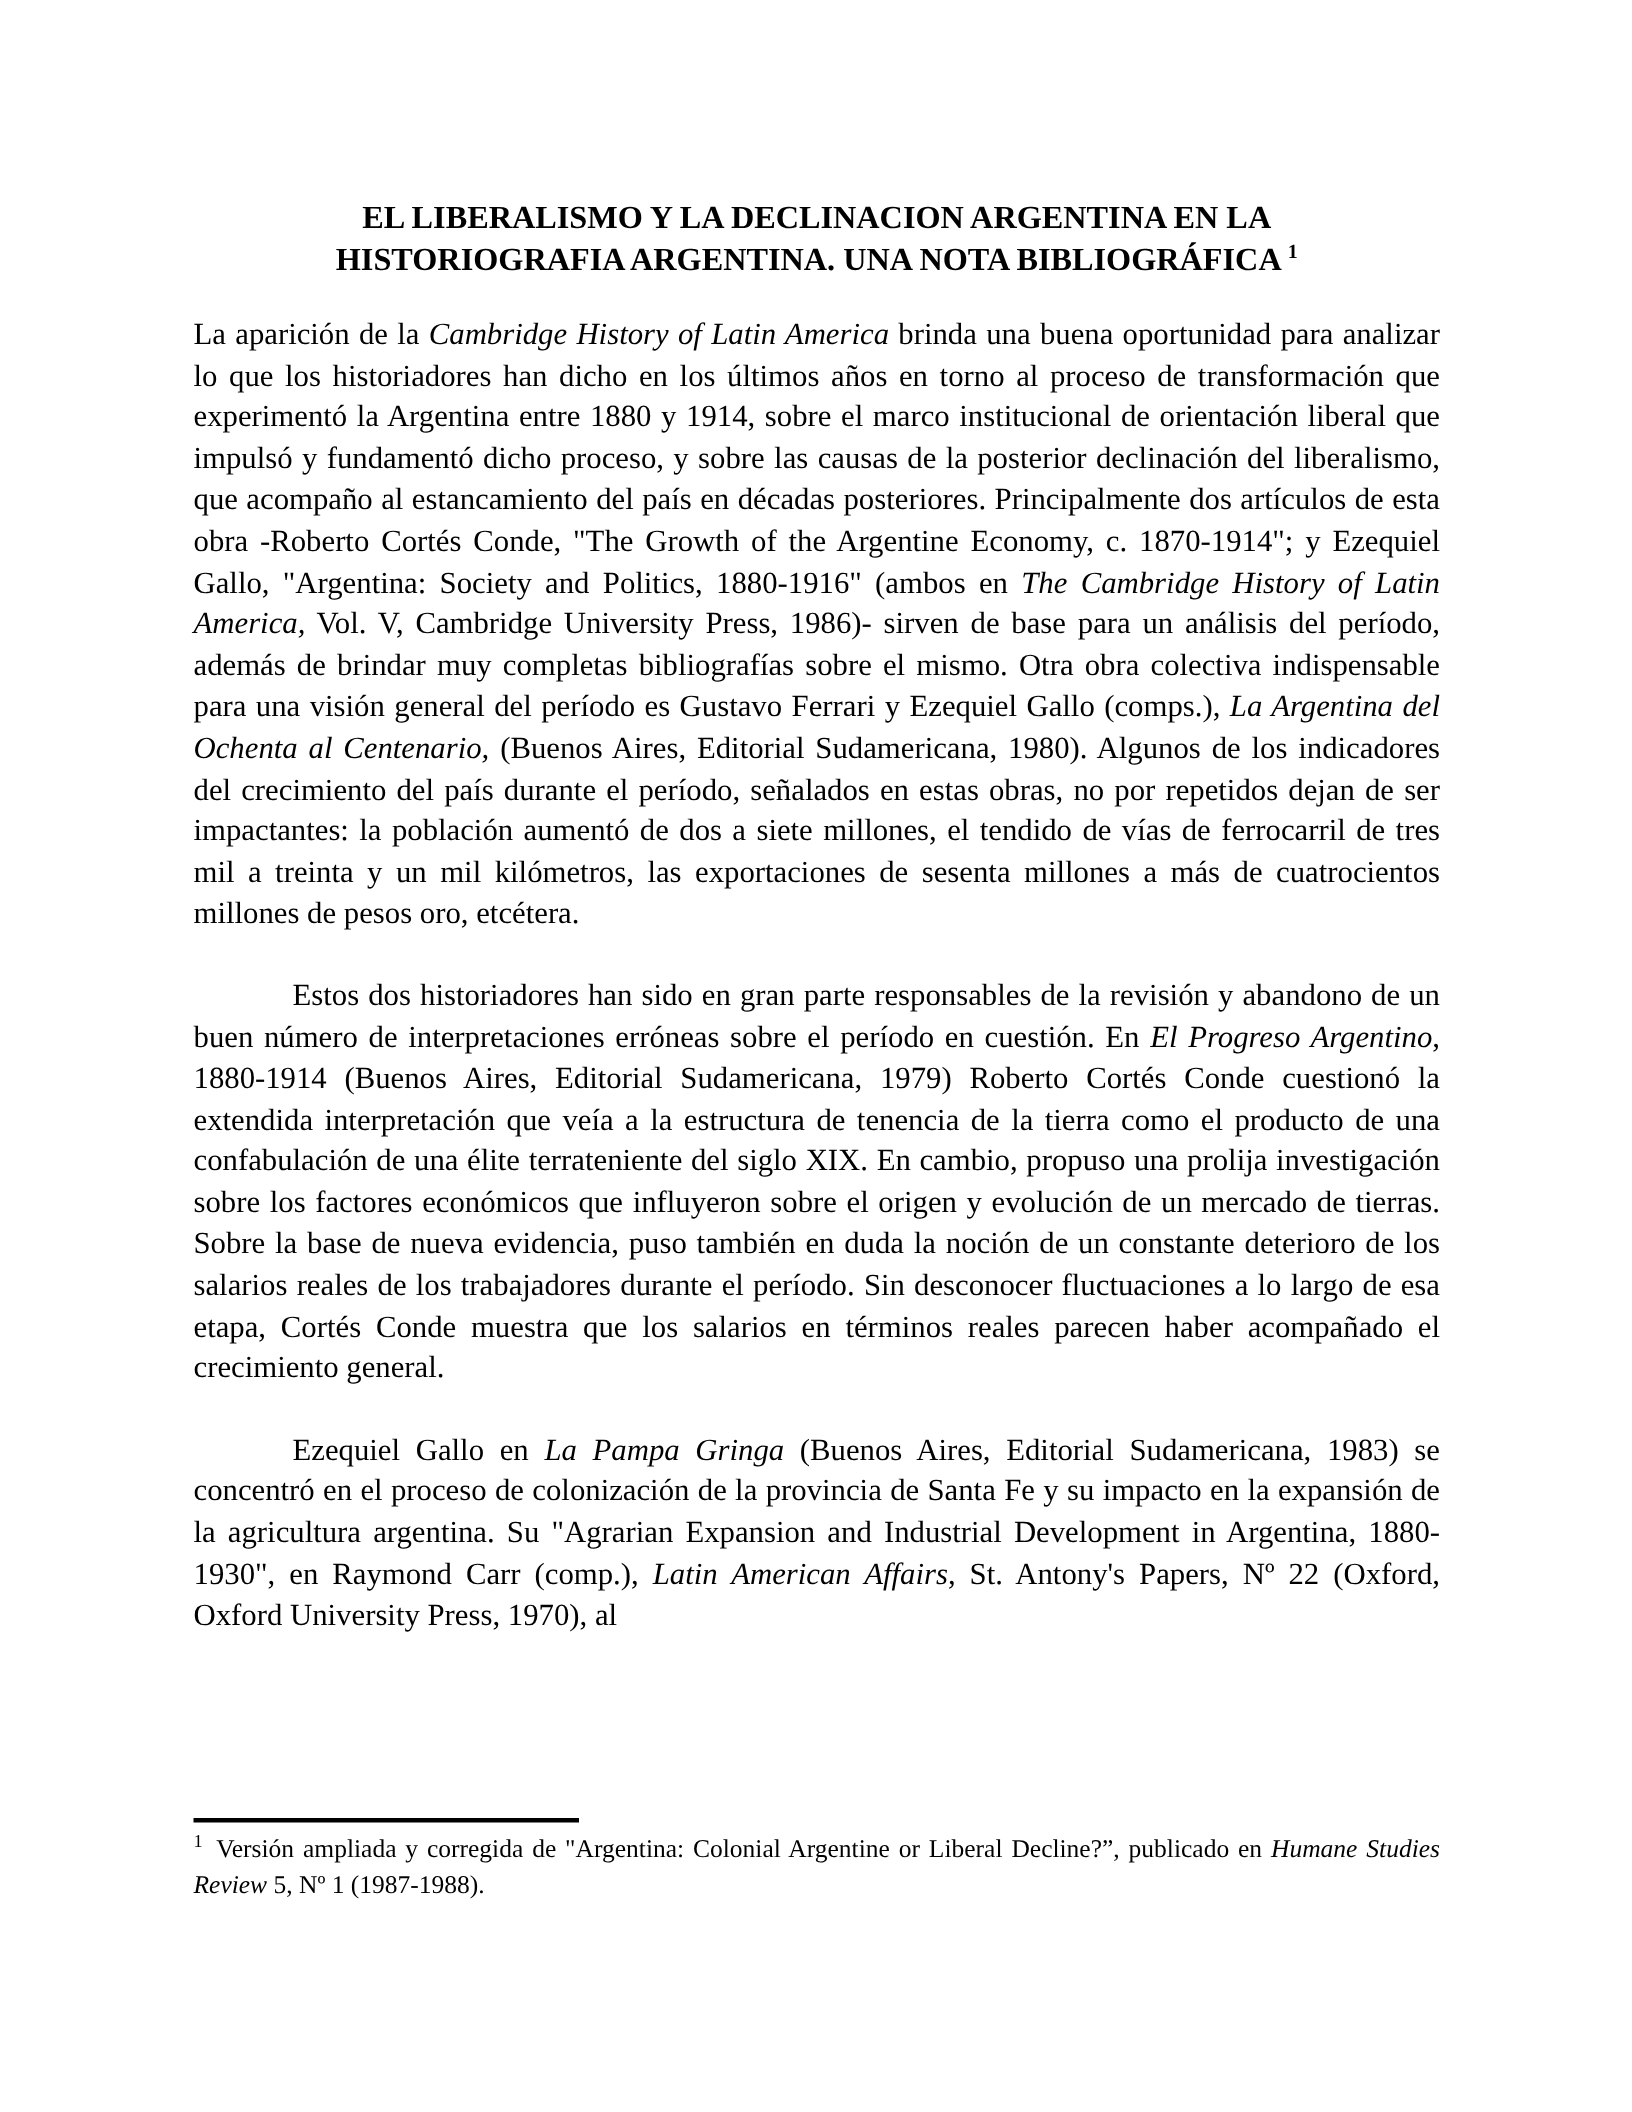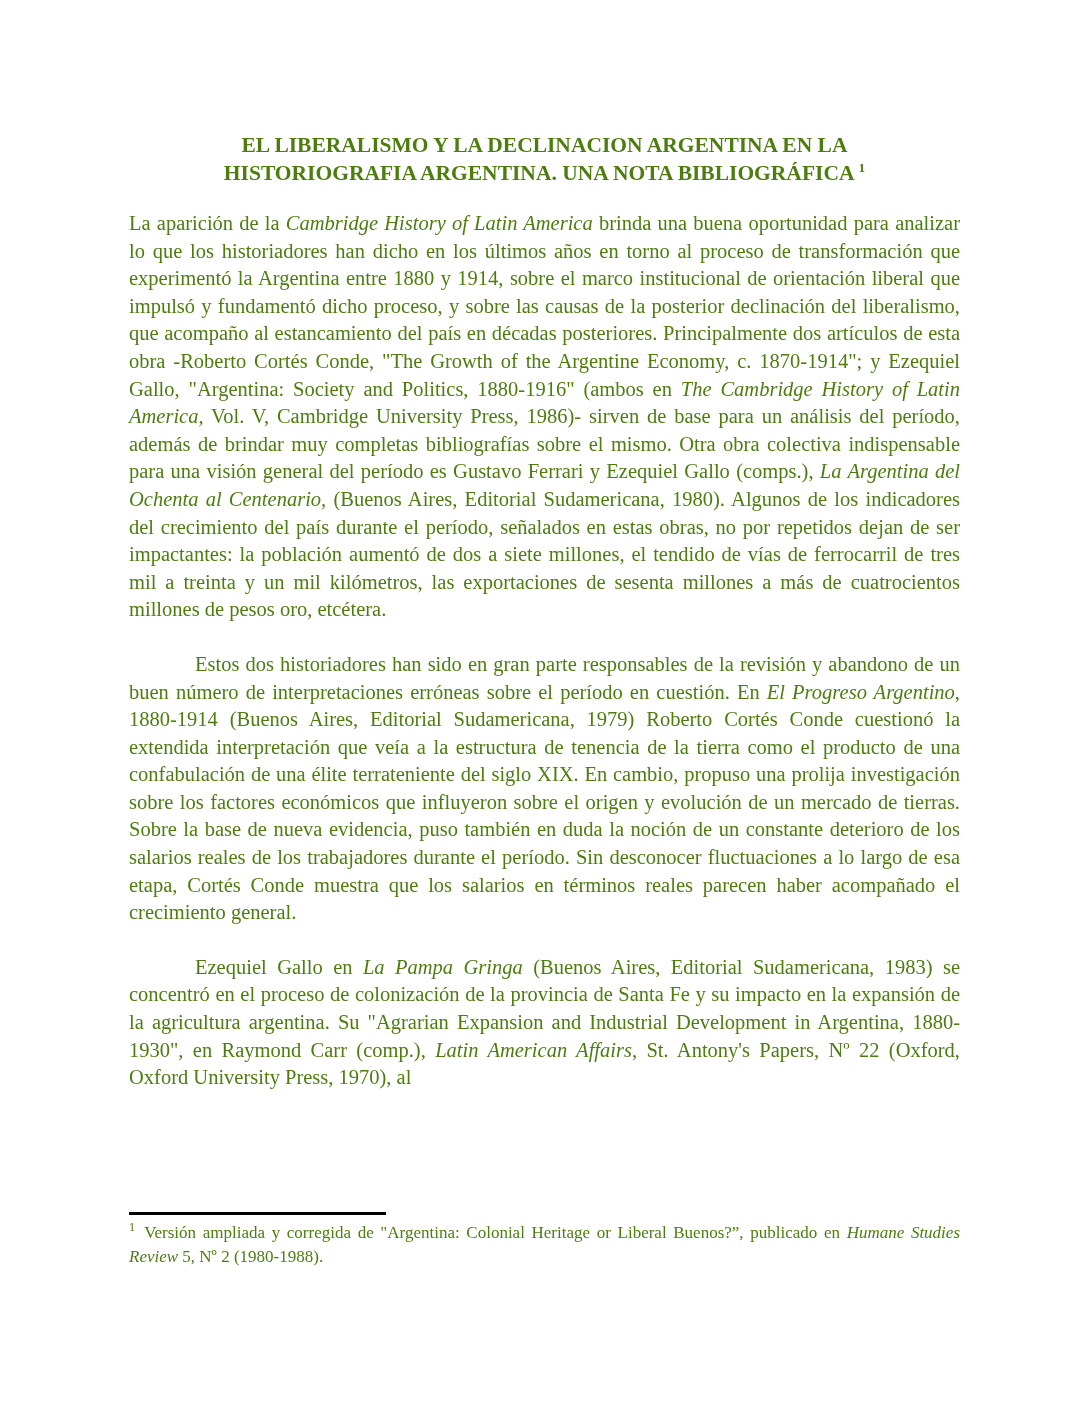--- a/index.html
+++ b/index.html
@@ -5,21 +5,21 @@
   html, body {
     margin: 0;
     padding: 0;
     background: #ffffff;
   }
   .page {
     position: relative;
     width: 1088px;
     height: 1408px;
     background: #ffffff;
-    color: #4d7c0f;
+    color: #000000;
     font-family: "Liberation Serif", "DejaVu Serif", serif;
     overflow: hidden;
   }
   .content {
     position: absolute;
     left: 129px;
     top: 131px;
     width: 831px;
   }
   .doc-title {
@@ -94,15 +94,15 @@
     <div class="body-text">
         <p class=""><span>La aparición de la </span><i>Cambridge History of Latin America</i><span> brinda una buena oportunidad para analizar lo que los historiadores han dicho en los últimos años en torno al proceso de transformación que experimentó la Argentina entre 1880 y 1914, sobre el marco institucional de orientación liberal que impulsó y fundamentó dicho proceso, y sobre las causas de la posterior declinación del liberalismo, que acompaño al estancamiento del país en décadas posteriores. Principalmente dos artículos de esta obra -Roberto Cortés Conde, "The Growth of the Argentine Economy, c. 1870-1914"; y Ezequiel Gallo, "Argentina: Society and Politics, 1880-1916" (ambos en </span><i>The Cambridge History of Latin America,</i><span> Vol. V, Cambridge University Press, 1986)- sirven de base para un análisis del período, además de brindar muy completas bibliografías sobre el mismo. Otra obra colectiva indispensable para una visión general del período es Gustavo Ferrari y Ezequiel Gallo (comps.), </span><i>La Argentina del Ochenta al Centenario,</i><span>  (Buenos Aires, Editorial Sudamericana, 1980). Algunos de los indicadores del crecimiento del país durante el período, señalados en estas obras, no por repetidos dejan de ser impactantes: la población aumentó de dos a siete millones, el tendido de vías de ferrocarril de tres mil a treinta y un mil kilómetros, las exportaciones de sesenta millones a más de cuatrocientos millones de pesos oro, etcétera.</span></p>
         <p class="indent"><span>Estos dos historiadores han sido en gran parte responsables de la revisión y abandono de un buen número de interpretaciones erróneas sobre el período en cuestión. En </span><i>El Progreso Argentino</i><span>, 1880-1914 (Buenos Aires, Editorial Sudamericana, 1979) Roberto Cortés Conde cuestionó la extendida interpretación que veía a la estructura de tenencia de la tierra como el producto de una confabulación de una élite terrateniente del siglo XIX. En cambio, propuso una prolija investigación sobre los factores económicos que influyeron sobre el origen y evolución de un mercado de tierras. Sobre la base de nueva evidencia, puso también en duda la noción de un constante deterioro de los salarios reales de los trabajadores durante el período. Sin desconocer fluctuaciones a lo largo de esa etapa, Cortés Conde muestra que los salarios en términos reales parecen haber acompañado el crecimiento general.</span></p>
         <p class="indent"><span>Ezequiel Gallo en </span><i>La Pampa Gringa</i><span> (Buenos Aires, Editorial Sudamericana, 1983) se concentró en el proceso de colonización de la provincia de Santa Fe y su impacto en la expansión de la agricultura argentina. Su "Agrarian Expansion and Industrial Development in Argentina, 1880-1930", en Raymond Carr (comp.), </span><i>Latin American Affairs</i><span>, St. Antony's Papers, Nº 22 (Oxford, Oxford University Press, 1970), al</span></p>
       </div>
 
   </div>
 
   <div class="footnote">
     <div class="footnote-rule"></div>
-    <div class="footnote-text"><sup>1</sup><span><span>Versión ampliada y corregida de "Argentina: Colonial Heritage or Liberal Buenos?”, publicado en </span><i>Humane Studies Review</i><span> 5, Nº 2 (1980-1988).</span></span></div>
+    <div class="footnote-text"><sup>1</sup><span><span>Versión ampliada y corregida de "Argentina: Colonial Argentine or Liberal Decline?”, publicado en </span><i>Humane Studies Review</i><span> 5, Nº 1 (1987-1988).</span></span></div>
   </div>
 </div>
 
 </body></html>

